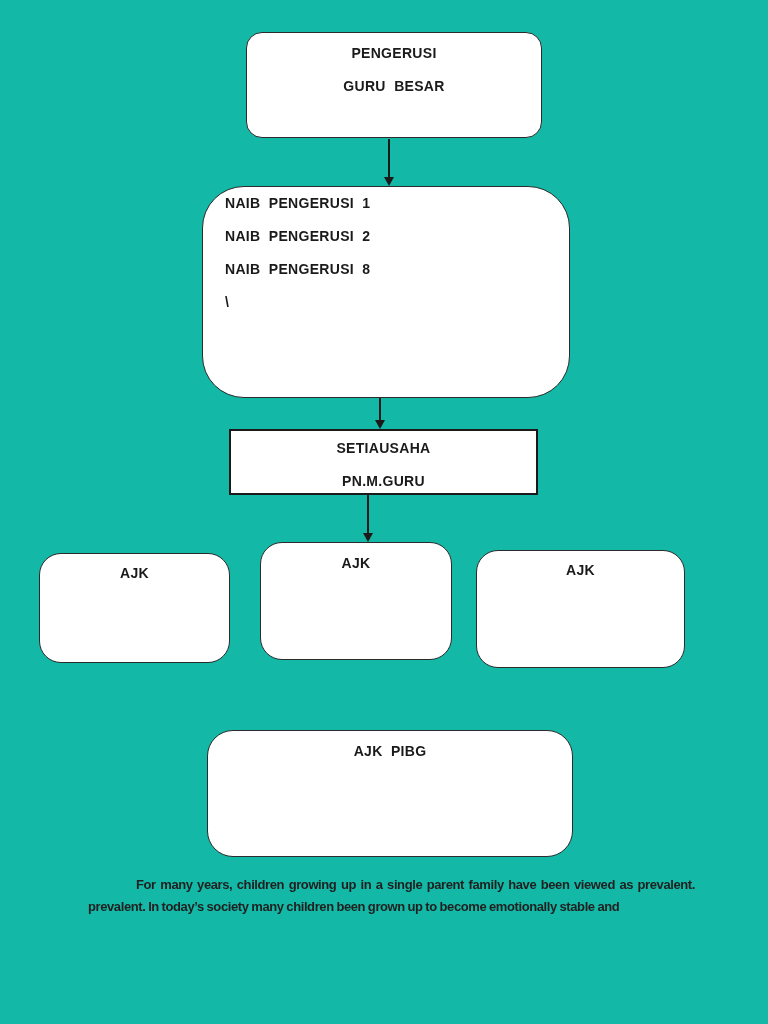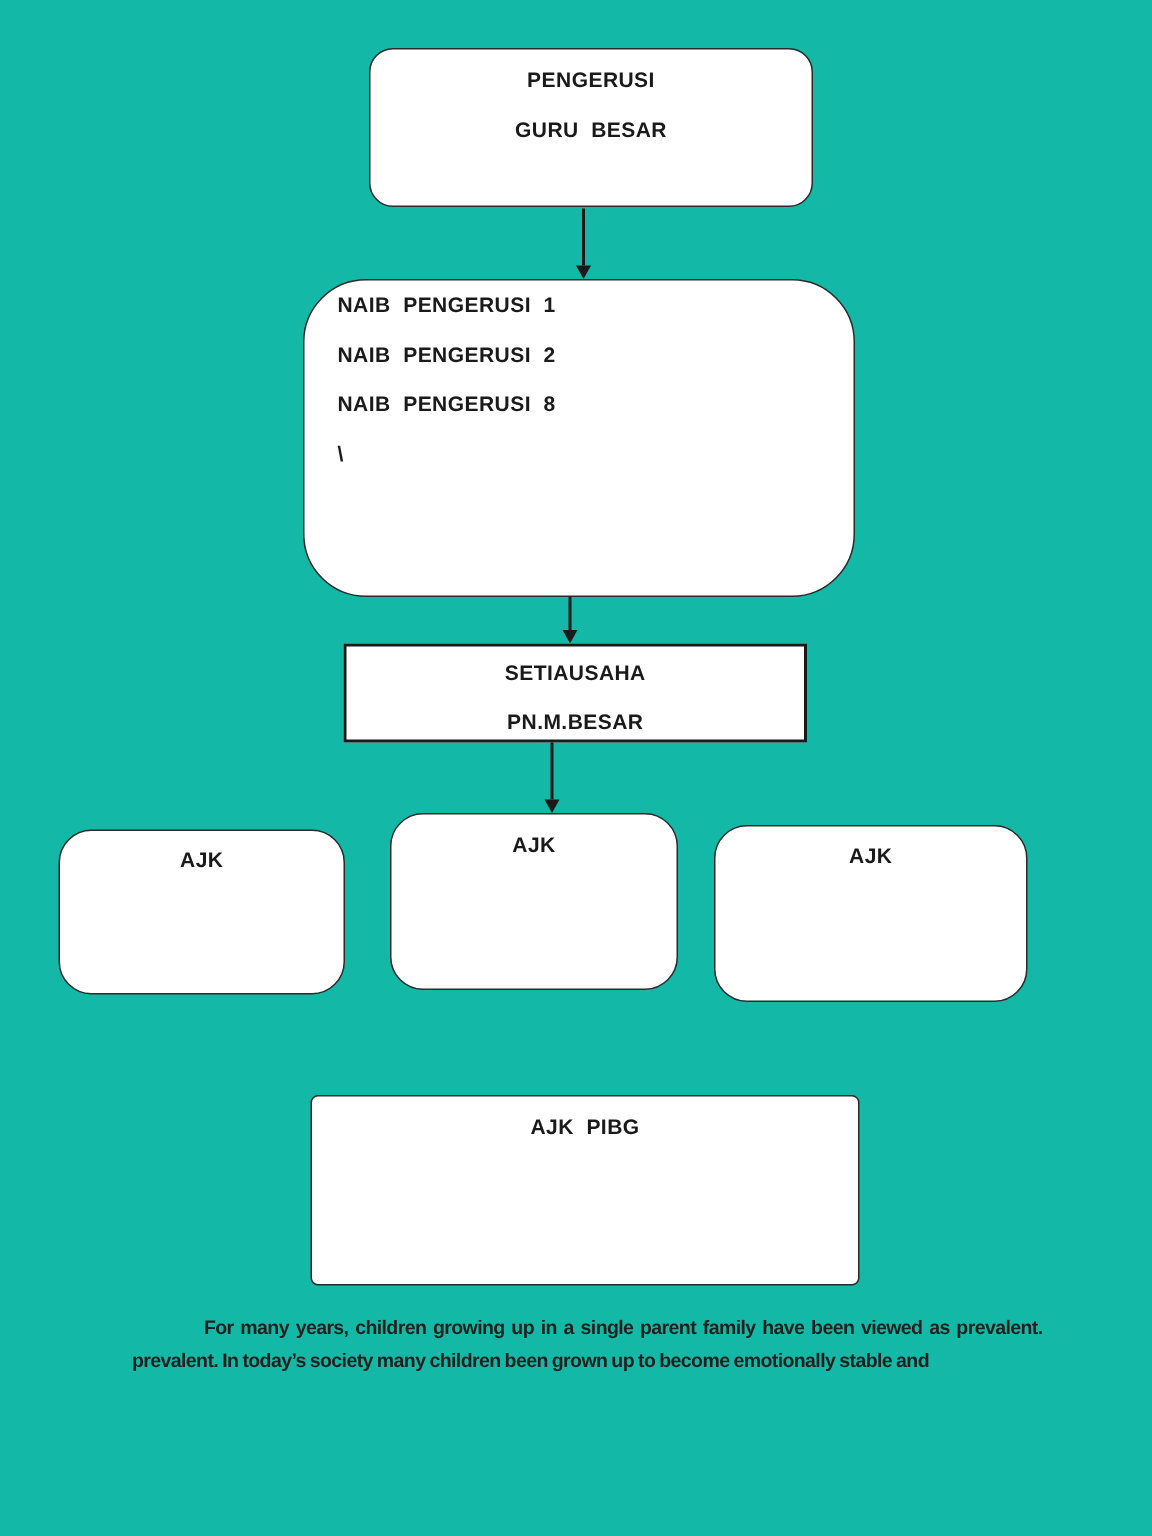--- a/index.html
+++ b/index.html
@@ -52,21 +52,21 @@
   .node-ajk2 {
     left: 260px; top: 542px; width: 192px; height: 118px;
     border-radius: 22px; text-align: center; padding-top: 12px;
   }
   .node-ajk3 {
     left: 476px; top: 550px; width: 209px; height: 118px;
     border-radius: 22px; text-align: center; padding-top: 11px;
   }
   .node-ajkpibg {
     left: 207px; top: 730px; width: 366px; height: 127px;
-    border-radius: 5px; text-align: center; padding-top: 12px;
+    border-radius: 26px; text-align: center; padding-top: 12px;
   }
 
   
   .arrow {
     position: absolute;
     width: 12px;
     display: flex;
     flex-direction: column;
     align-items: center;
   }
@@ -122,21 +122,21 @@
     <div class="nline">\</div>
   </div>
 
   <div class="arrow arrow-b">
     <div class="arrow-line"></div>
     <div class="arrow-head"></div>
   </div>
 
   <div class="node node-setiausaha">
     <div class="nline">SETIAUSAHA</div>
-    <div class="nline">PN.M.BESAR</div>
+    <div class="nline">PN.M.GURU</div>
   </div>
 
   <div class="arrow arrow-c">
     <div class="arrow-line"></div>
     <div class="arrow-head"></div>
   </div>
 
   <div class="node node-ajk1">
     <div class="nline">AJK</div>
   </div>

